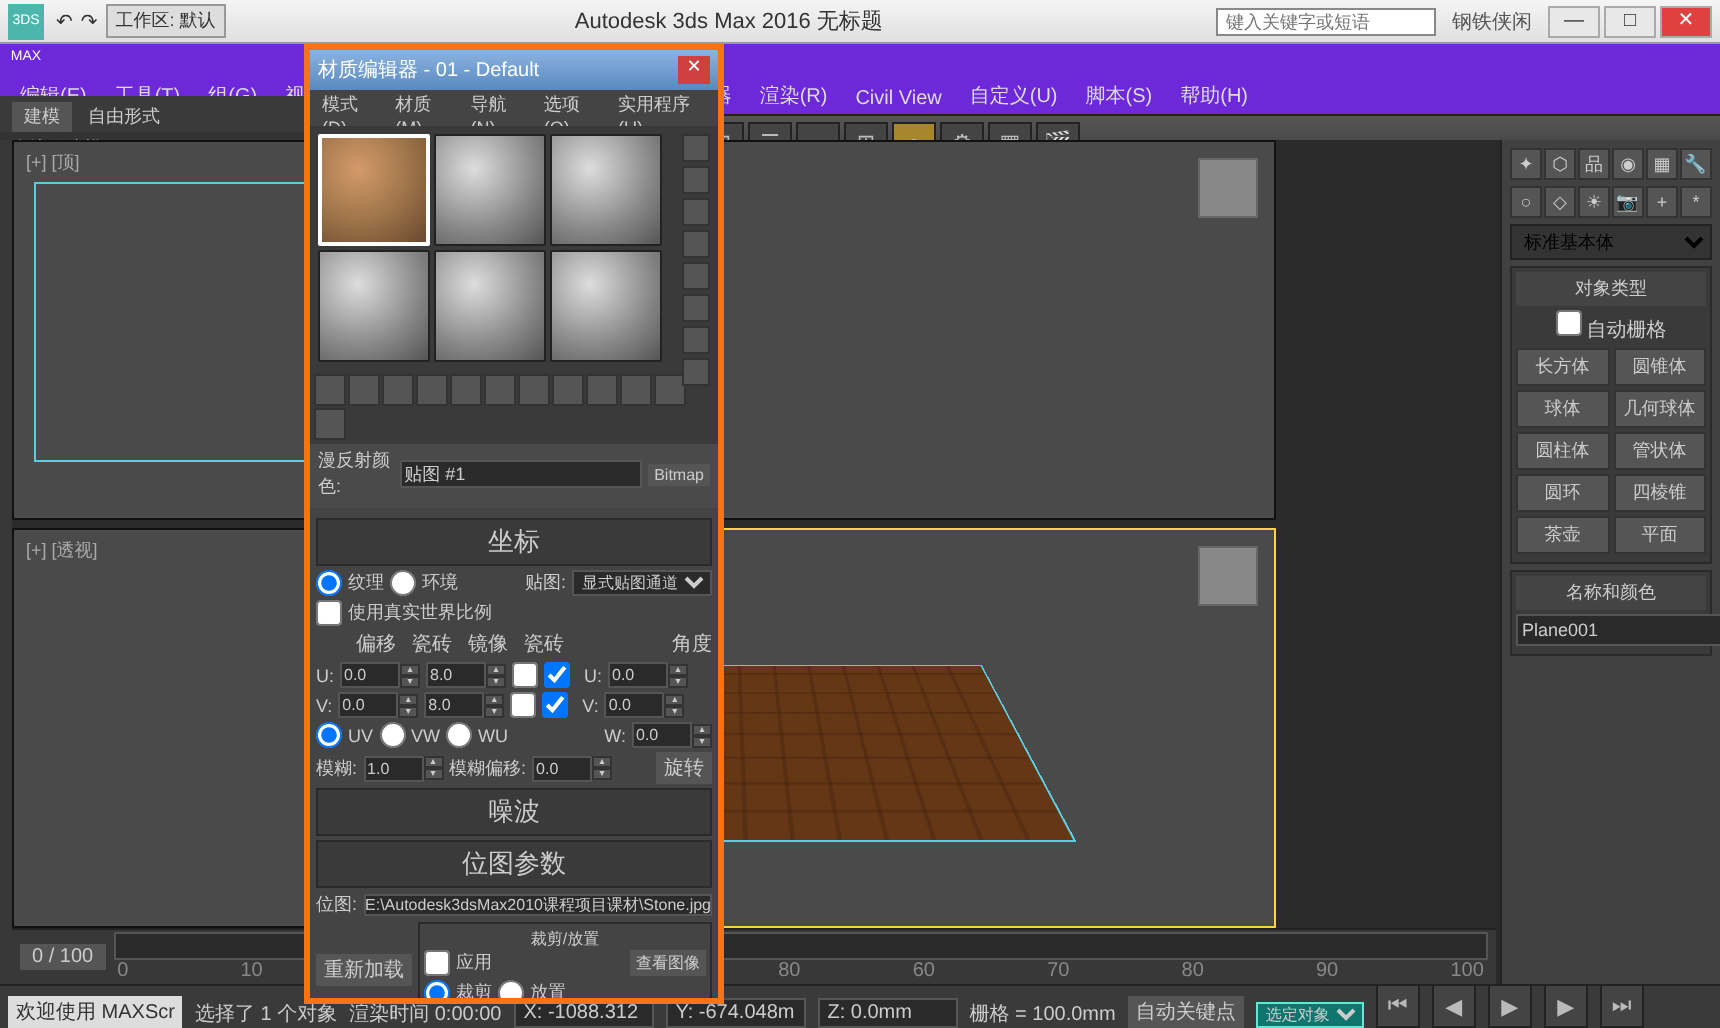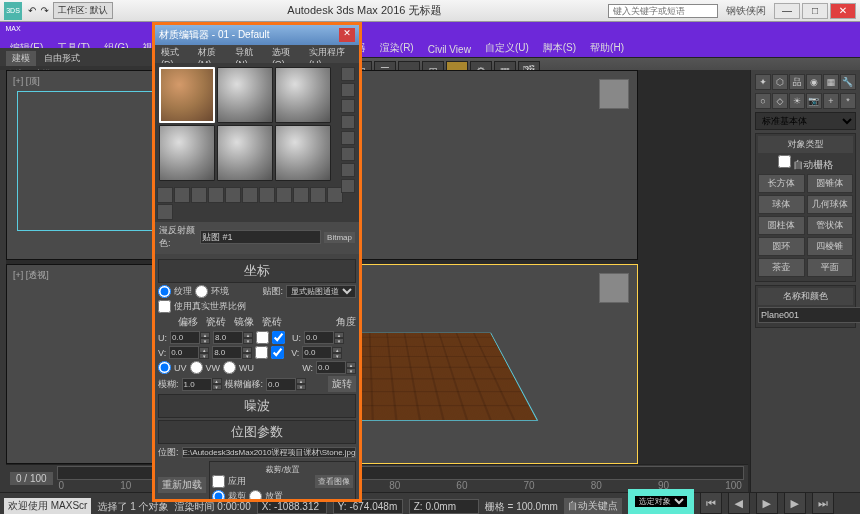--- a/index.html
+++ b/index.html
@@ -432,19 +432,19 @@
 
 <div class="statusbar">
   <span style="background:#ddd;color:#333;padding:1px 4px">欢迎使用 MAXScr</span>
   <span>选择了 1 个对象</span>
   <span>渲染时间 0:00:00</span>
   <span class="coord">X: -1088.312</span>
   <span class="coord">Y: -674.048m</span>
   <span class="coord">Z: 0.0mm</span>
   <span>栅格 = 100.0mm</span>
   <span style="background:#555;padding:1px 4px">自动关键点</span>
-  <select style="background:#000000;border:7px solid #5eead4;color:#ccc;font-size:8px"><option>选定对象</option></select>
+  <select style="background:#0f766e;border:1px solid #5eead4;color:#ccc;font-size:8px"><option>选定对象</option></select>
   <div class="tbtn">⏮</div>
   <div class="tbtn">◀</div>
   <div class="tbtn">▶</div>
   <div class="tbtn">▶</div>
   <div class="tbtn">⏭</div>
 </div>
 
 </body></html>

